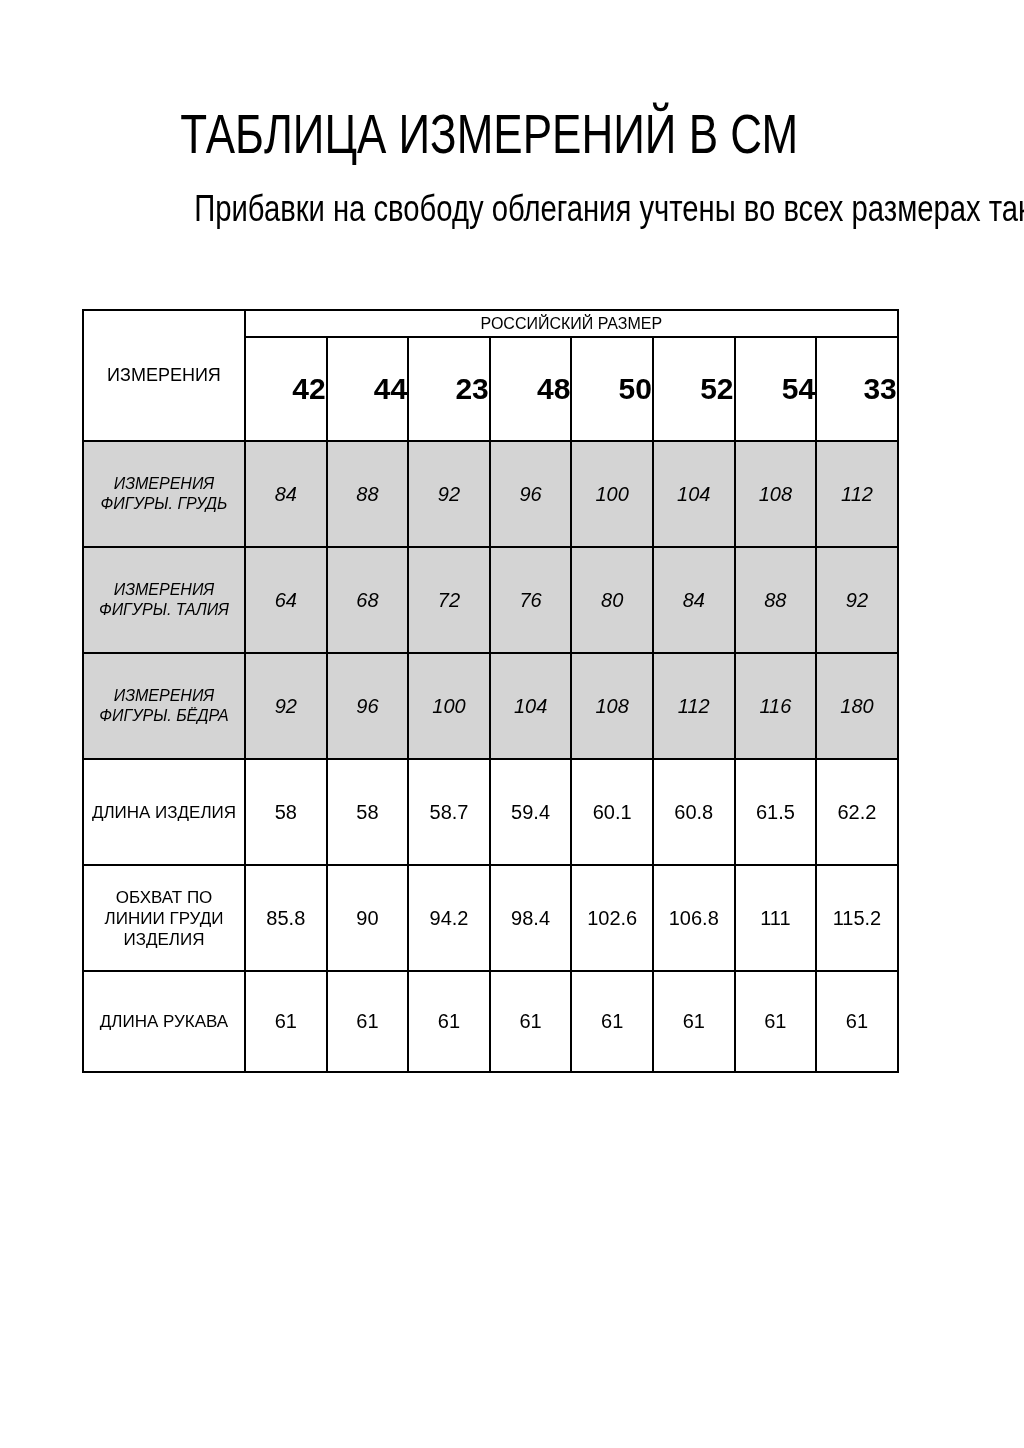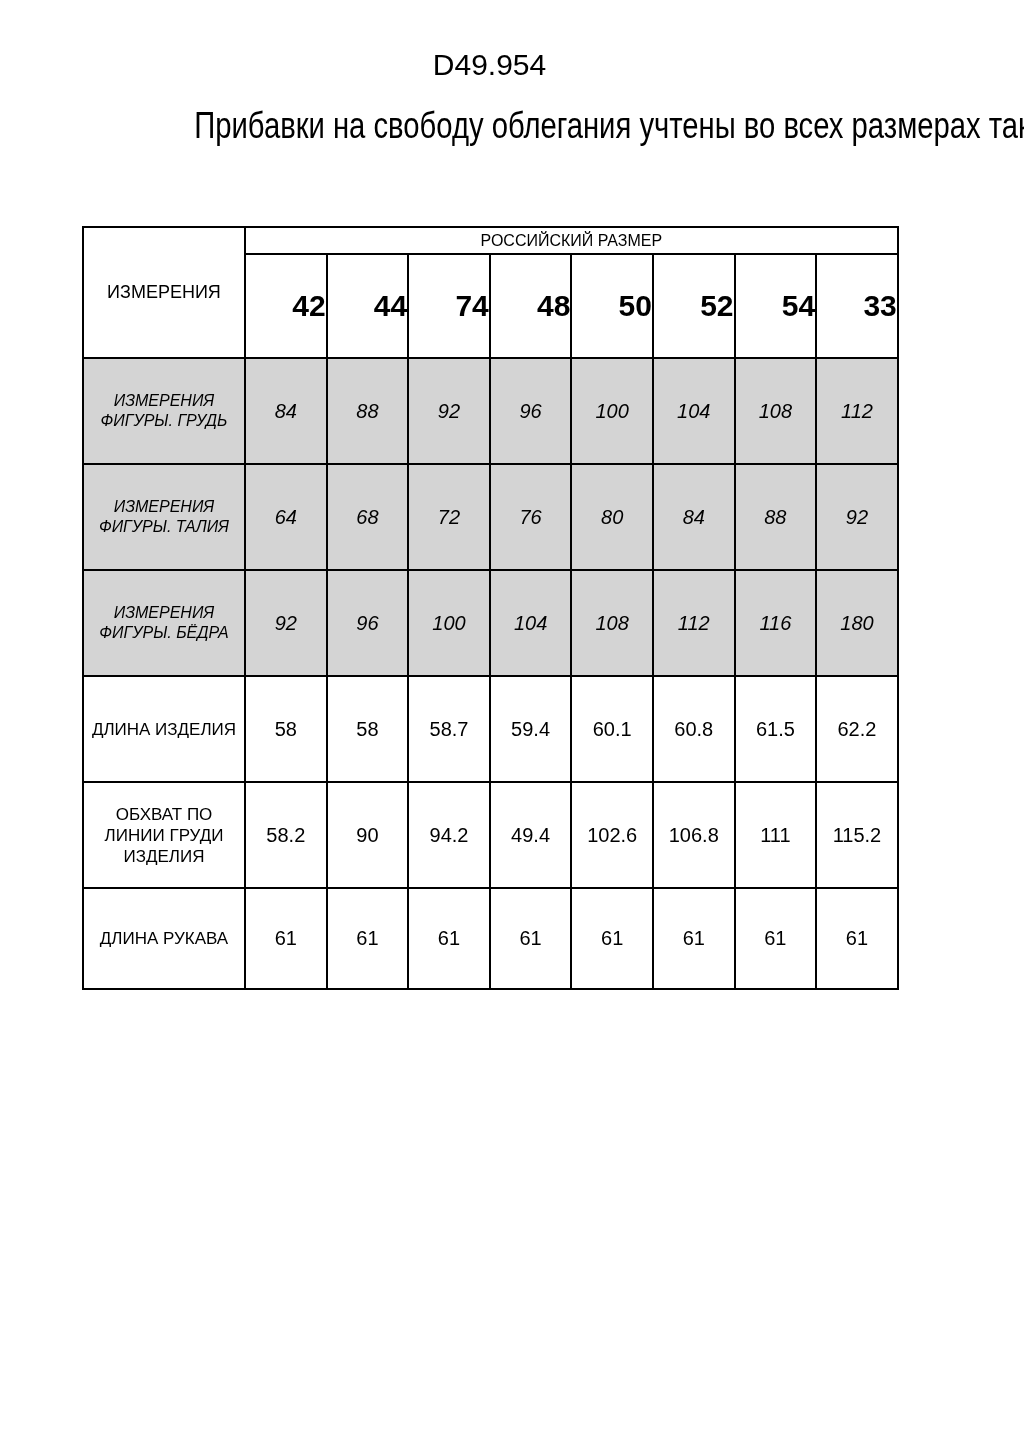--- a/index.html
+++ b/index.html
@@ -28,22 +28,22 @@
   td.lbl{font-size:17px;line-height:21px;}
   td.val{font-size:20px;}
   tr.shaded td{background:#d4d4d4;font-style:italic;}
   tr.shaded td.lbl{font-size:16px;line-height:20px;}
 </style>
 </head>
 <body>
 
 <div class="content">
 
+  <h1 class="title"><span class="cond">ТАБЛИЦА ИЗМЕРЕНИЙ В СМ</span></h1>
 
-  <div class="code">D49.954</div>
 
   <div class="note">
     <div><span class="cond">Прибавки на свободу облегания учтены во всех размерах так,</span></div>
   </div>
 
   <table class="size-table">
     <colgroup>
       <col style="width:162px">
       <col style="width:81.6px">
         <col style="width:81.6px">
@@ -55,21 +55,21 @@
         <col style="width:81.6px">
     </colgroup>
     <tbody>
       <tr>
         <td class="corner" rowspan="2">ИЗМЕРЕНИЯ</td>
         <td class="ghead" colspan="8">РОССИЙСКИЙ РАЗМЕР</td>
       </tr>
       <tr class="sizes">
         <td>42</td>
         <td>44</td>
-        <td>74</td>
+        <td>23</td>
         <td>48</td>
         <td>50</td>
         <td>52</td>
         <td>54</td>
         <td>33</td>
       </tr>
 
       <tr class="data shaded">
         <td class="lbl">
           <div>ИЗМЕРЕНИЯ</div>
@@ -128,24 +128,24 @@
         <td class="val">61.5</td>
         <td class="val">62.2</td>
       </tr>
 
       <tr class="data">
         <td class="lbl">
           <div>ОБХВАТ ПО</div>
           <div>ЛИНИИ ГРУДИ</div>
           <div>ИЗДЕЛИЯ</div>
         </td>
-        <td class="val">58.2</td>
+        <td class="val">85.8</td>
         <td class="val">90</td>
         <td class="val">94.2</td>
-        <td class="val">49.4</td>
+        <td class="val">98.4</td>
         <td class="val">102.6</td>
         <td class="val">106.8</td>
         <td class="val">111</td>
         <td class="val">115.2</td>
       </tr>
 
       <tr class="data data-last">
         <td class="lbl">
           <div>ДЛИНА РУКАВА</div>
         </td>

